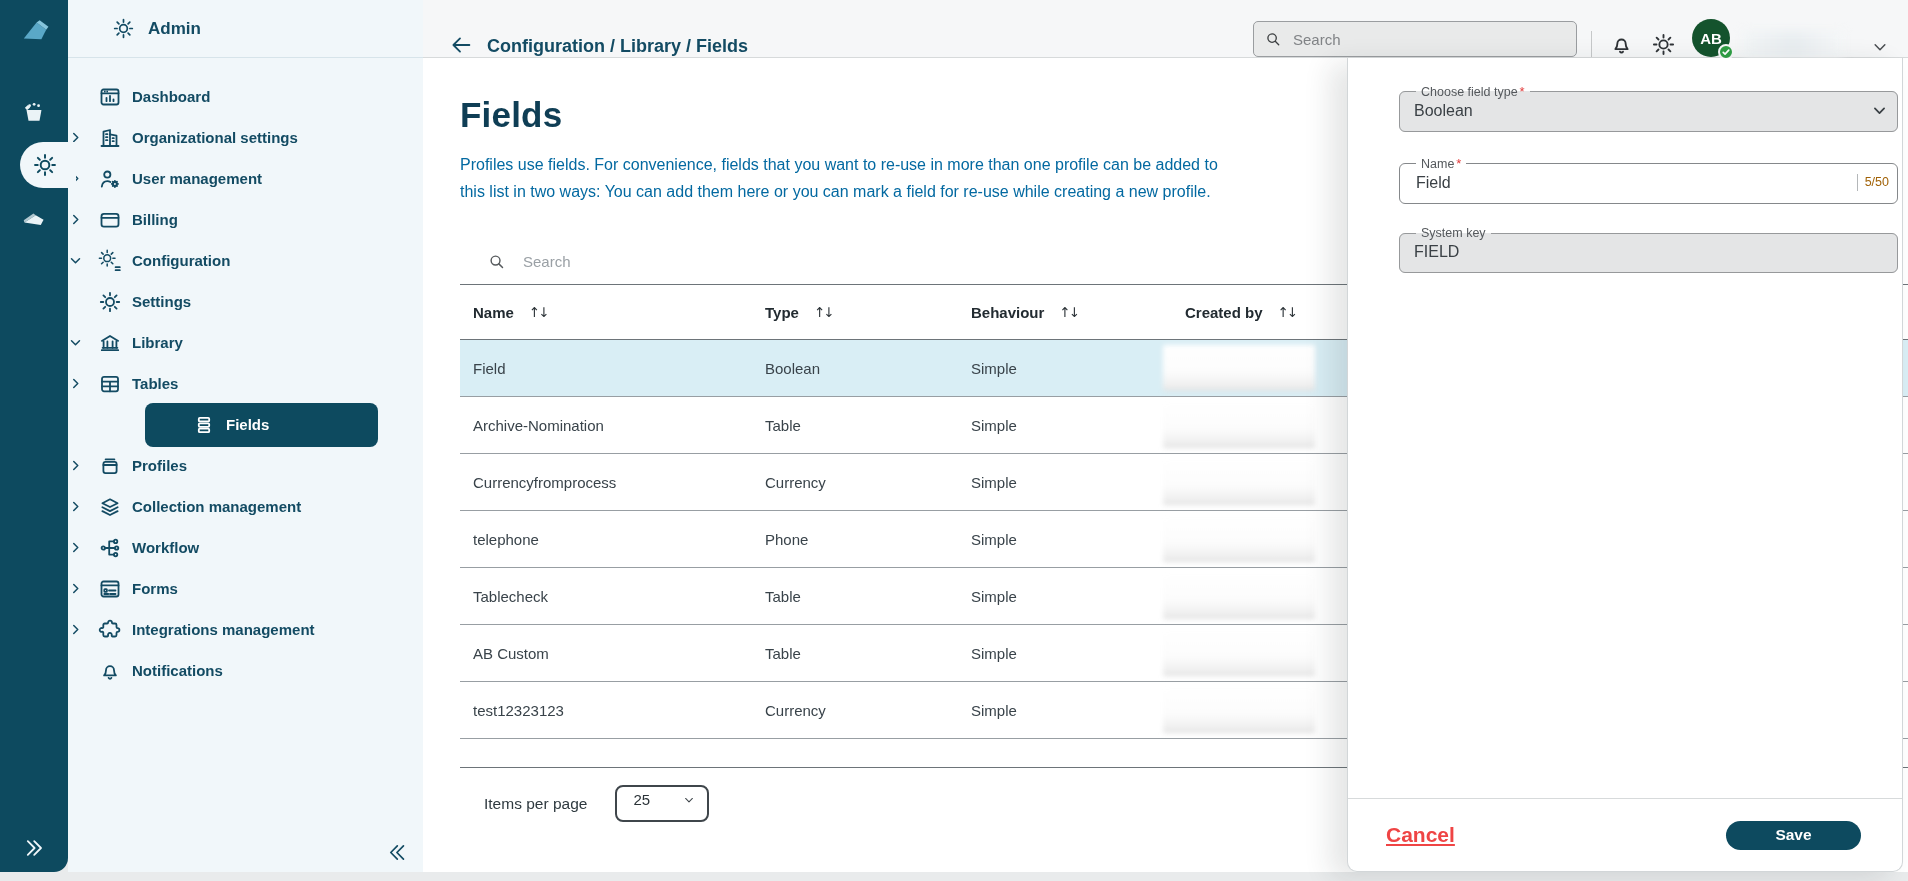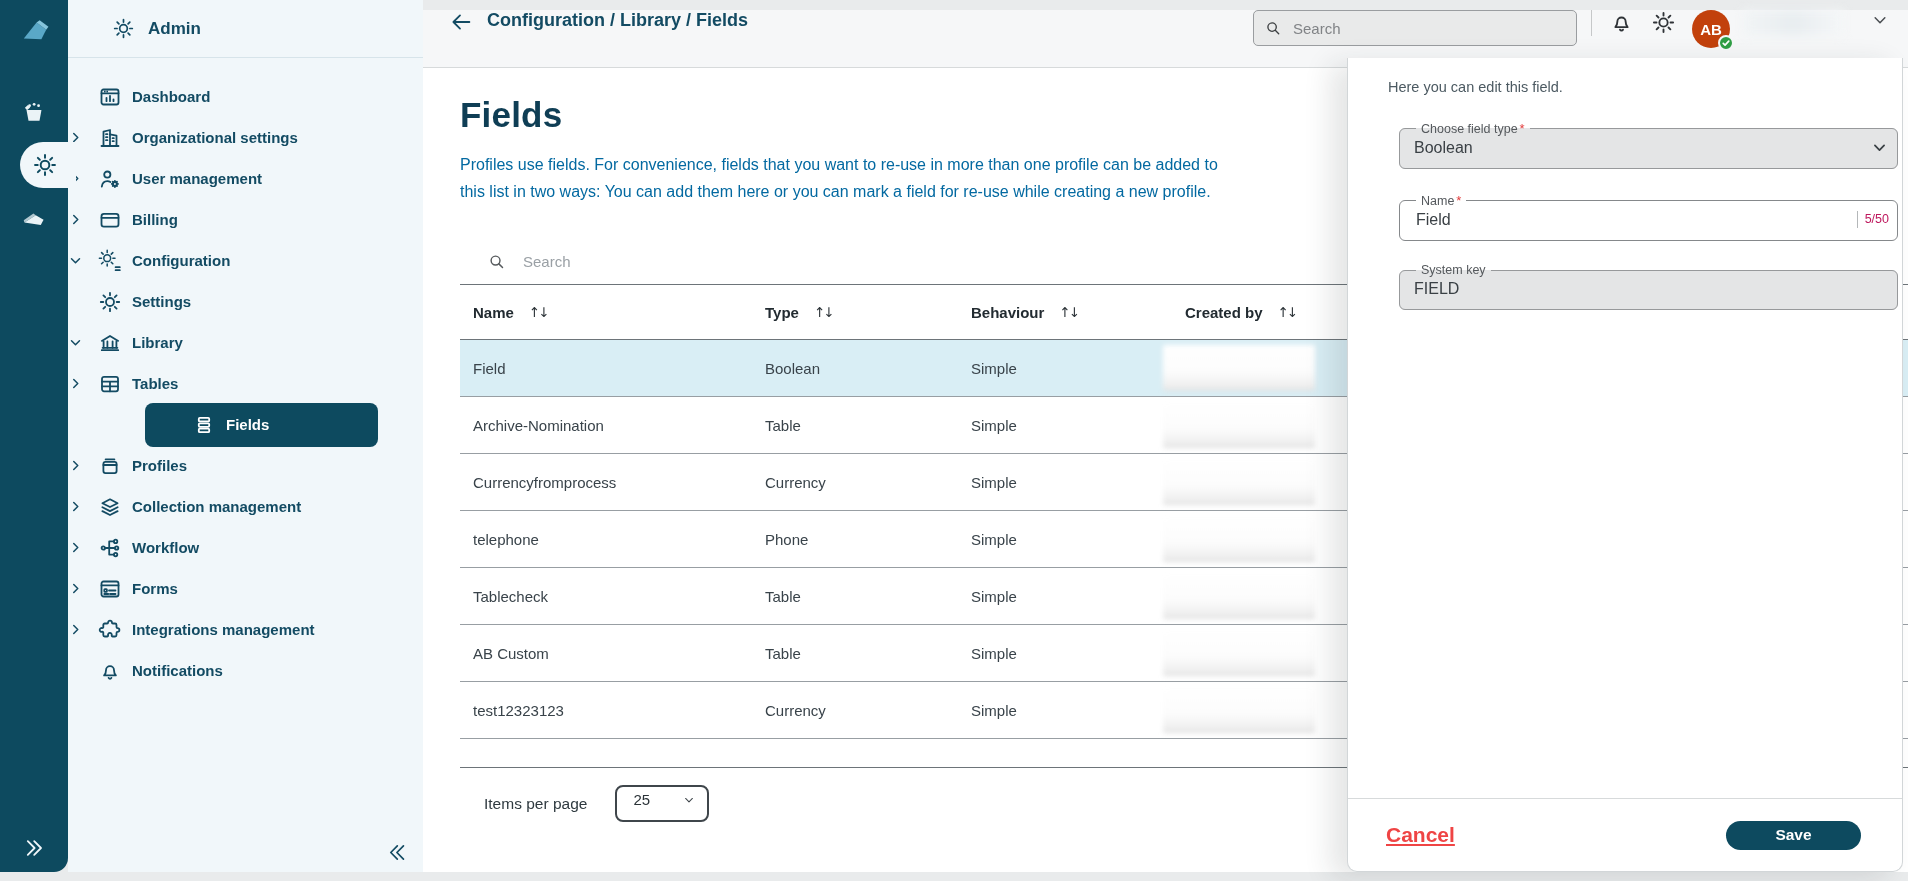--- a/index.html
+++ b/index.html
@@ -28,30 +28,30 @@
   .nav-item .chev .svgi{width:15px;height:15px;stroke-width:2.4;}
   .nav-item .chev[data-dir="down"] .svgi{transform:rotate(90deg);}
   .nav-item .chev[data-dir="none"]{visibility:hidden;}
   .nav-item .nico{width:24px;height:24px;margin-right:10px;flex:0 0 24px;}
   .nav-item .nlabel{white-space:nowrap;}
   .nav-item.selected{background:#0d4a5f;color:#fff;border-radius:8px;margin:-1.5px 45px -1.5px 77px;height:44px;padding-left:17px;}
   .nav-item.selected .chev{color:#fff;}
   .nav-collapse{position:absolute;right:14px;bottom:8px;width:23px;height:23px;color:#134b63;cursor:pointer;}
 
   
-  .tophead{position:absolute;left:423px;right:0;top:10px;height:58px;background:#f6f7f8;border-bottom:1px solid #d7dadb;display:flex;align-items:flex-start;z-index:3;}
+  .tophead{position:absolute;left:423px;right:0;top:0;height:58px;background:#f6f7f8;border-bottom:1px solid #d7dadb;display:flex;align-items:flex-end;z-index:3;}
   .back{width:24px;height:24px;color:#134b63;margin-left:26px;cursor:pointer;flex:0 0 24px;}
   .crumb{margin-left:14px;font-size:18px;font-weight:700;color:#134b63;white-space:nowrap;}
   .hsearch{margin-left:auto;width:324px;height:36px;background:#e9eaea;border:1px solid #9a9da0;border-radius:5px;display:flex;align-items:center;padding:0 10px;gap:9px;}
   .hsearch .sic{width:18px;height:18px;color:#3c3f41;flex:0 0 18px;}
   .hsearch input{border:none;outline:none;background:transparent;font-family:inherit;font-size:15px;color:#333;width:100%;}
   .hsearch input::placeholder{color:#808386;}
   .hdivider{width:1px;height:26px;background:#c6c8c9;margin-left:14px;}
   .hicon{width:25px;height:25px;color:#2f3337;margin-left:17px;cursor:pointer;flex:0 0 25px;}
-  .avatar{width:38px;height:38px;border-radius:50%;background:#c2410c;color:#fff;font-weight:700;font-size:15px;display:flex;align-items:center;justify-content:center;margin-left:16px;position:relative;cursor:pointer;flex:0 0 38px;}
+  .avatar{width:38px;height:38px;border-radius:50%;background:#14532d;color:#fff;font-weight:700;font-size:15px;display:flex;align-items:center;justify-content:center;margin-left:16px;position:relative;cursor:pointer;flex:0 0 38px;}
   .badge{position:absolute;right:-4px;bottom:-3px;width:16px;height:16px;border-radius:50%;background:#2f9e44;border:2px solid #f6f7f8;color:#fff;}
   .badge .svgi{stroke-width:3.4;}
   .blurname{width:102px;height:26px;margin-left:12px;border-radius:4px;background:linear-gradient(90deg,#f2f5f6,#e8edf0,#f5f7f8);filter:blur(5px);}
   .hcaret{width:20px;height:20px;color:#4a4e52;margin-left:26px;margin-right:18px;cursor:pointer;flex:0 0 20px;}
 
   
   .mainarea{position:absolute;left:423px;top:58px;right:0;bottom:9px;background:#fff;z-index:1;overflow:hidden;}
   .content{padding-left:37px;}
   .page-title{margin:37px 0 0;font-size:35px;font-weight:600;color:#0f3e55;letter-spacing:.2px;}
   .page-desc{margin-top:16px;width:758px;font-size:16px;line-height:27px;color:#0369a1;}
@@ -81,21 +81,21 @@
   .dform{margin:26px 0 0 35px;}
   fieldset{min-inline-size:auto;width:499px;border-radius:6px;padding:0 8px 9px 14px;margin:16px;}
   fieldset.filled{background:#e4e5e6;border:1px solid #97999b;}
   fieldset.outline{background:#fff;border:1px solid #85888b;}
   legend{font-size:12.5px;color:#54585c;padding:0 5px;margin-left:2px;}
   .req{color:#e23b3b;margin-left:2px;font-size:13px;}
   .fval{display:flex;align-items:center;justify-content:space-between;font-size:16px;color:#3a4045;height:23px;}
   .fval .cic{width:19px;height:19px;color:#3a4045;}
   .fval .cic .svgi{stroke-width:2.2;}
   .fval input{border:none;outline:none;background:transparent;font-family:inherit;font-size:16px;color:#3a4045;width:400px;}
-  .counter{font-size:12.5px;color:#be185d;border-left:1px solid #b4b7b9;padding-left:7px;line-height:17px;white-space:nowrap;}
+  .counter{font-size:12.5px;color:#a16207;border-left:1px solid #b4b7b9;padding-left:7px;line-height:17px;white-space:nowrap;}
   .fs2{margin-top:24px;}
   .fs3{margin-top:22px;}
   .dfoot{position:absolute;left:0;right:0;bottom:0;height:73px;border-top:1px solid #d7dadb;display:flex;align-items:center;}
   .cancel{margin-left:38px;color:#ef4444;font-size:21px;font-weight:700;text-decoration:underline;cursor:pointer;}
   .save{margin-left:auto;margin-right:41px;background:#0d4a5f;color:#fff;border:none;border-radius:15px;width:135px;height:29px;font-size:15.5px;font-weight:700;display:flex;align-items:center;justify-content:center;font-family:inherit;cursor:pointer;}
 </style>
 </head>
 <body>
 
 <div id="app">
@@ -557,21 +557,20 @@
               <svg class="svgi" viewBox="0 0 24 24">
                 <path d="M6.2 9.4l5.8 5.8 5.8-5.8"></path>
               </svg>
             </span>
         </div>
       </div>
     </div>
   </div>
 
   <div class="drawer">
-    <div class="dsub">Here you can edit this field.</div>
 
     <div class="dform">
       <fieldset class="filled">
         <legend><span>Choose field type</span><span class="req">*</span></legend>
         <div class="fval">
           <span>Boolean</span>
           <span class="cic">
               <svg class="svgi" viewBox="0 0 24 24">
                 <path d="M6.2 9.4l5.8 5.8 5.8-5.8"></path>
               </svg>

